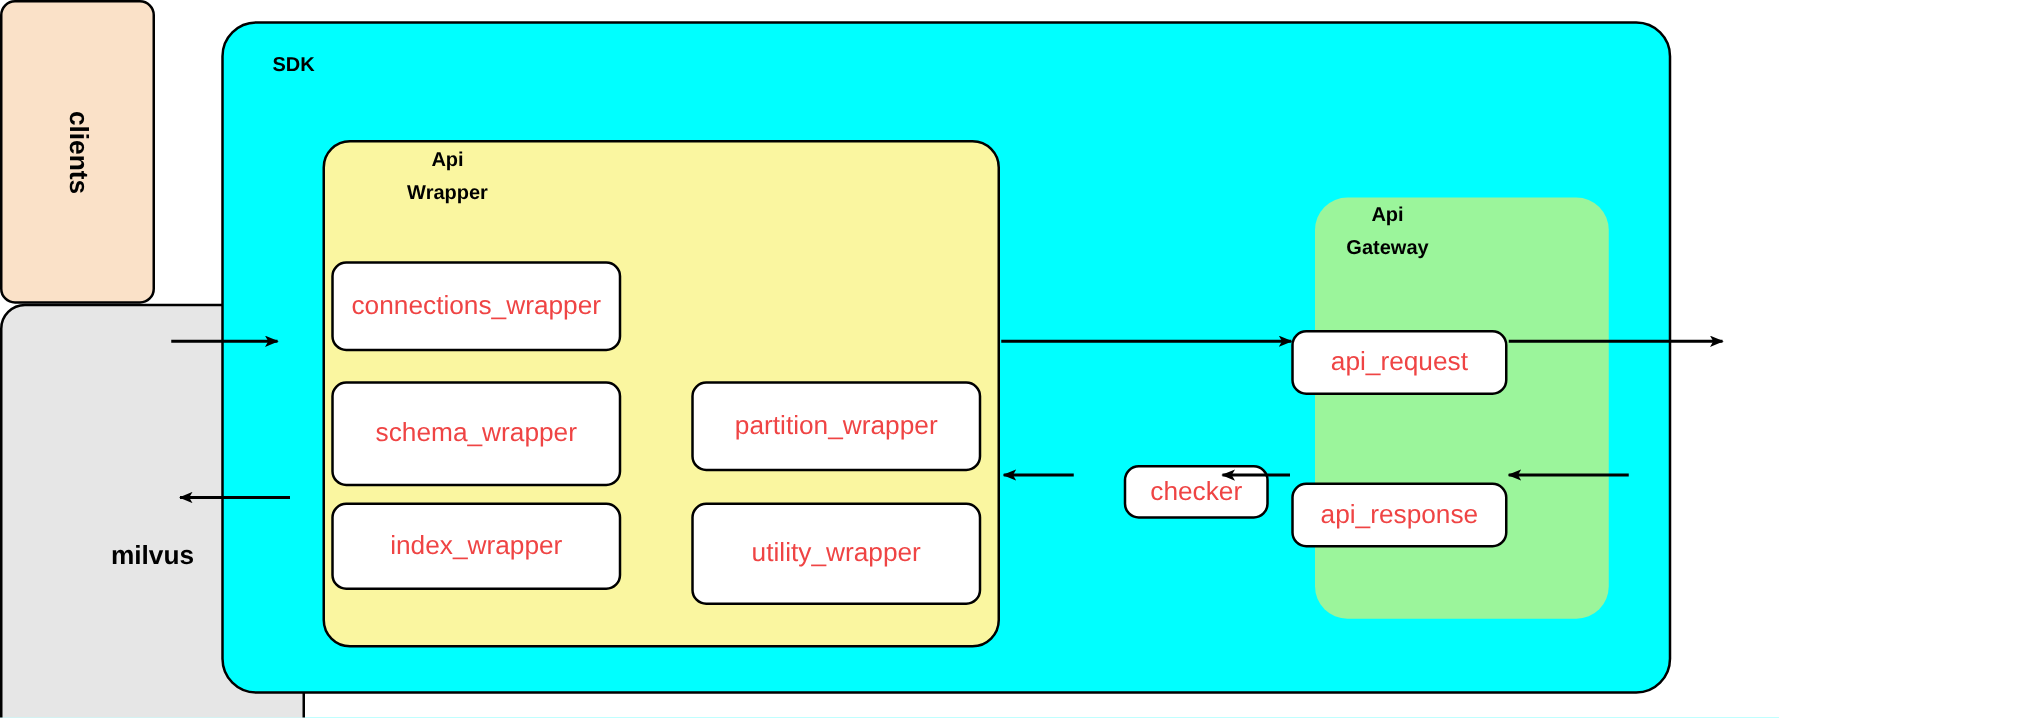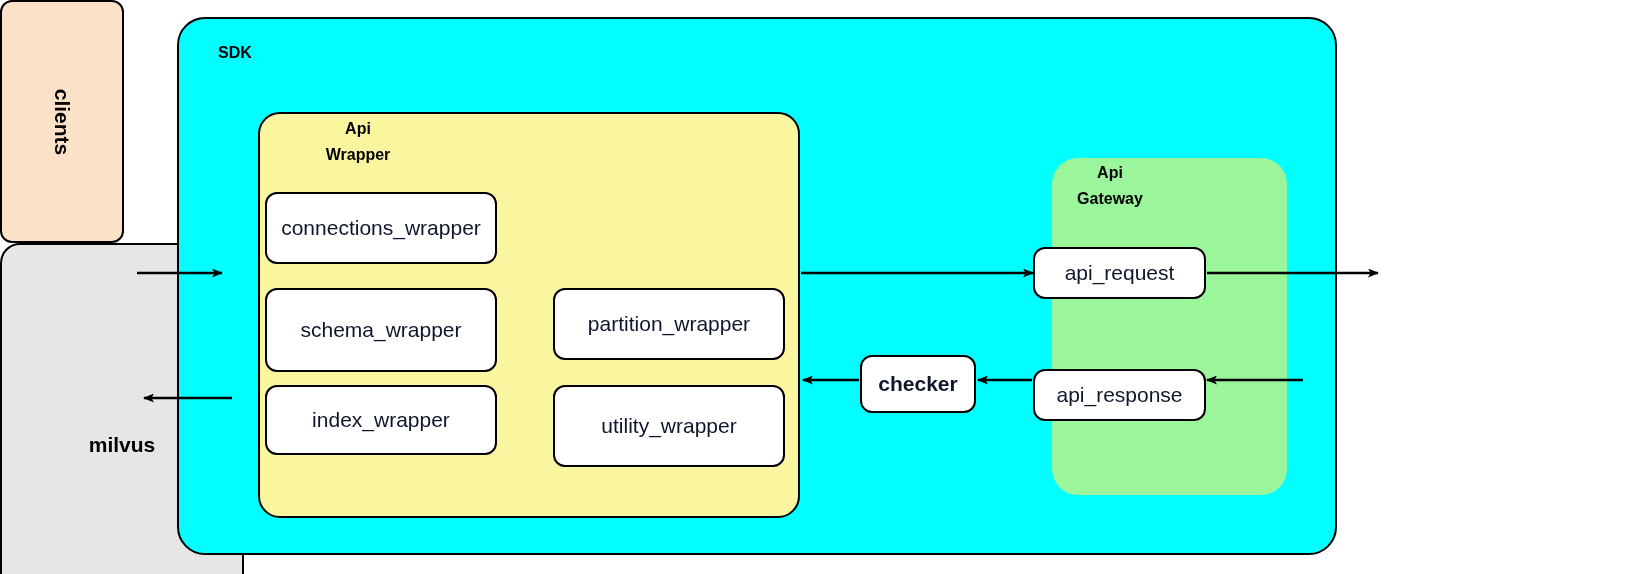--- a/index.html
+++ b/index.html
@@ -30,30 +30,30 @@
   }
   .sdk-title{left:218px; top:40px;}
   .wrapper-title{left:258px; top:112px; width:200px; padding-top:4px;}
   .gateway-title{left:1010px; top:160px; width:200px;}
 
   
   .node{
     position:absolute; box-sizing:border-box;
     background:#ffffff; border:2px solid #000000; border-radius:12px;
     display:flex; align-items:center; justify-content:center;
-    font-size:21px; color:#0f172a; text-align:right;
+    font-size:21px; color:#ef4444; text-align:right;margin-top:17px;
   }
   .w1{left:265px; top:192px; width:232px; height:72px;}
   .w2{left:553px; top:192px; width:232px; height:72px;}
   .w3{left:265px; top:288px; width:232px; height:84px;}
   .w4{left:553px; top:288px; width:232px; height:72px;}
   .w5{left:265px; top:385px; width:232px; height:70px;}
   .w6{left:553px; top:385px; width:232px; height:82px;}
 
-  .checker{left:860px; top:355px; width:116px; height:58px;font-weight:bold;}
+  .checker{left:899px; top:355px; width:116px; height:43px;}
   .apireq{left:1033px; top:247px; width:173px; height:52px;}
   .apires{left:1033px; top:369px; width:173px; height:52px;}
 
   .clients{
     left:16px; top:226px; width:120px; height:239px;
     background:#fae1c8; border:2px solid #000000; border-radius:12px;
     display:flex; align-items:center; justify-content:center;
   }
   .clients-label{
     font-weight:bold; font-size:21px; color:#000000;

